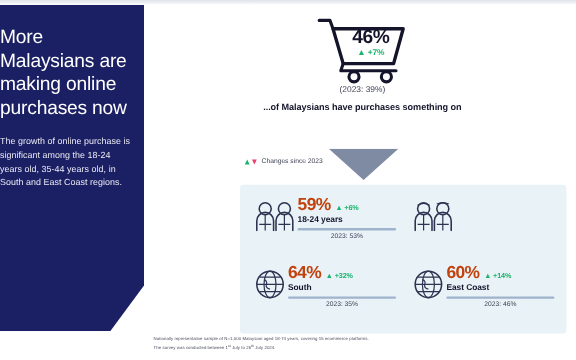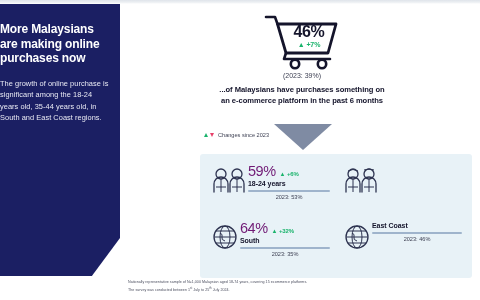--- a/index.html
+++ b/index.html
@@ -39,22 +39,22 @@
     top: 4px;
     width: 134px;
     height: 272px;
     background: #1b1f63;
     color: #ffffff;
     box-sizing: border-box;
     padding: 14px 10px 10px 14px;
     clip-path: polygon(0 0, 100% 0, 100% 86%, 79% 100%, 0 100%);
   }
   .panel-title {
-    font-size: 12px;
-    font-weight: bold;
+    font-size: 16px;
+    font-weight: normal;
     line-height: 1.22;
     letter-spacing: -0.15px;
     margin: 4px 0 0 0;
     color: #ffffff;
   }
   .panel-para {
     font-size: 7.4px;
     line-height: 1.55;
     margin: 12px 0 0 0;
     color: #e9eaf4;
@@ -198,22 +198,22 @@
     flex: 1 1 auto;
     min-width: 0;
   }
   .stat-top {
     display: flex;
     align-items: baseline;
     gap: 4px;
   }
   .stat-pct {
     font-size: 14.5px;
-    font-weight: normal;
-    color: #701a75;
+    font-weight: bold;
+    color: #c2410c;
     line-height: 1;
     letter-spacing: -0.5px;
   }
   .stat-delta {
     font-size: 6px;
     font-weight: bold;
     color: #19b36b;
     white-space: nowrap;
     letter-spacing: -0.1px;
   }
@@ -276,21 +276,20 @@
           <circle cx="60" cy="52" r="4.2" stroke="#14142b" stroke-width="2.6" fill="none"></circle>
         </svg>
         <div class="cart-figs">
           <div class="cart-pct">46%</div>
           <div class="cart-delta">▲ +7%</div>
         </div>
       </div>
       <div class="hero-prev">(2023: 39%)</div>
       <div class="hero-caption">
         <span>...of Malaysians have purchases something on</span><br>
-        <span>an e-commerce platform in the past 6 months</span>
       </div>
     </div>
 
     <div class="legend">
       <span class="tri-up"></span>
       <span class="tri-down"></span>
       <span class="legend-text">Changes since 2023</span>
     </div>
 
     <div class="funnel">
@@ -362,20 +361,24 @@
         <div class="stat-card">
           <div class="stat-icon globe">
             <svg width="26" height="26" viewBox="0 0 26 26" fill="none" xmlns="http://www.w3.org/2000/svg">
               <circle cx="13" cy="13" r="11" stroke="#2d3350" stroke-width="1.3"></circle>
               <ellipse cx="13" cy="13" rx="5" ry="11" stroke="#2d3350" stroke-width="1"></ellipse>
               <path d="M2 13 H24 M4.2 7 H21.8 M4.2 19 H21.8" stroke="#2d3350" stroke-width="1"></path>
               <path d="M8 9 q3 1 2 4 q-1 3 3 4" stroke="#2d3350" stroke-width="1" fill="none"></path>
             </svg>
           </div>
           <div class="stat-body">
+            <div class="stat-top">
+              <span class="stat-pct">60%</span>
+              <span class="stat-delta">▲ +14%</span>
+            </div>
             <div class="stat-label">East Coast</div>
             <div class="stat-rule"></div>
             <div class="stat-prev">2023: 46%</div>
           </div>
         </div>
 
       </div>
     </div>
   </div>
 

